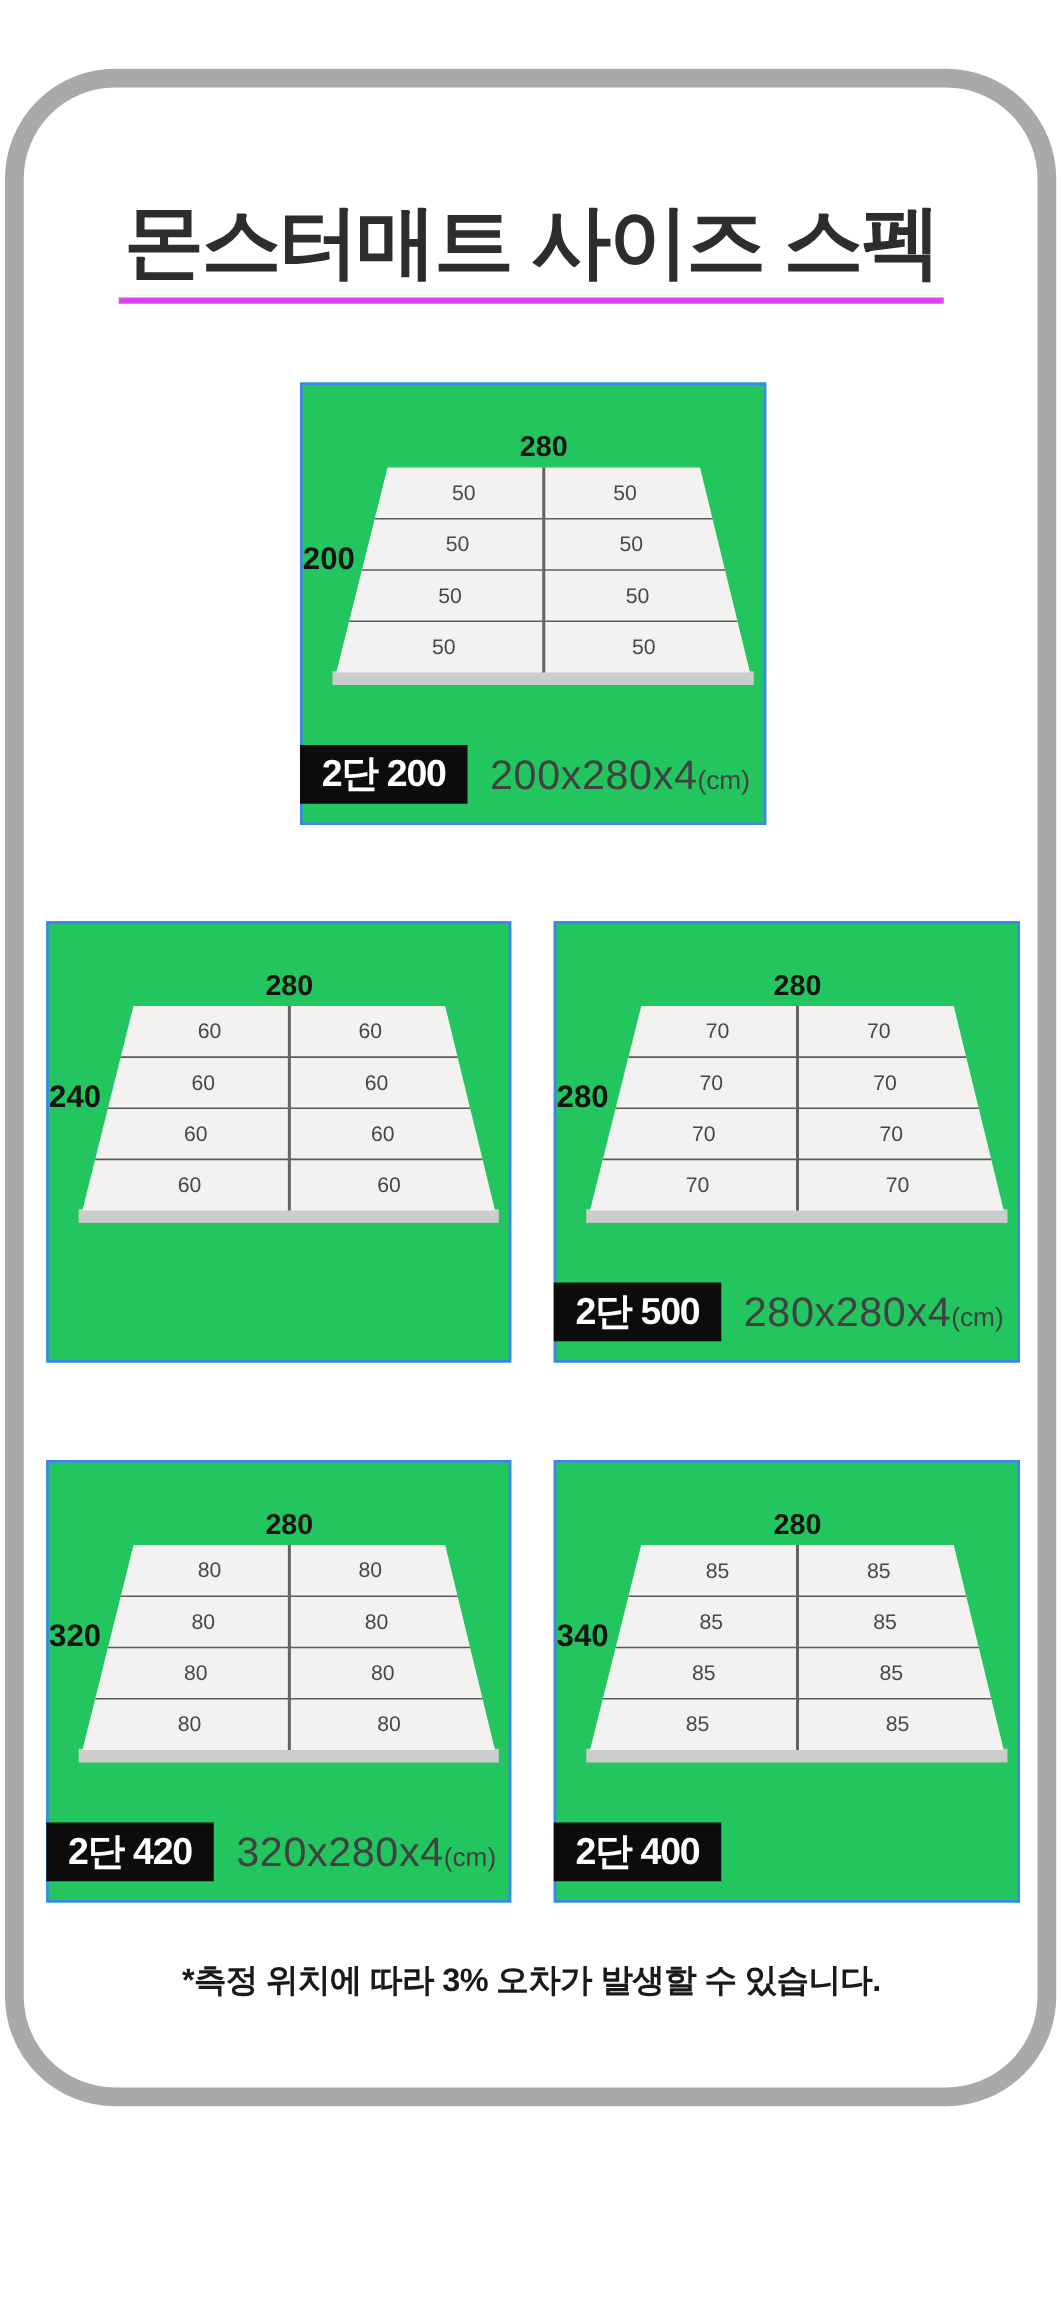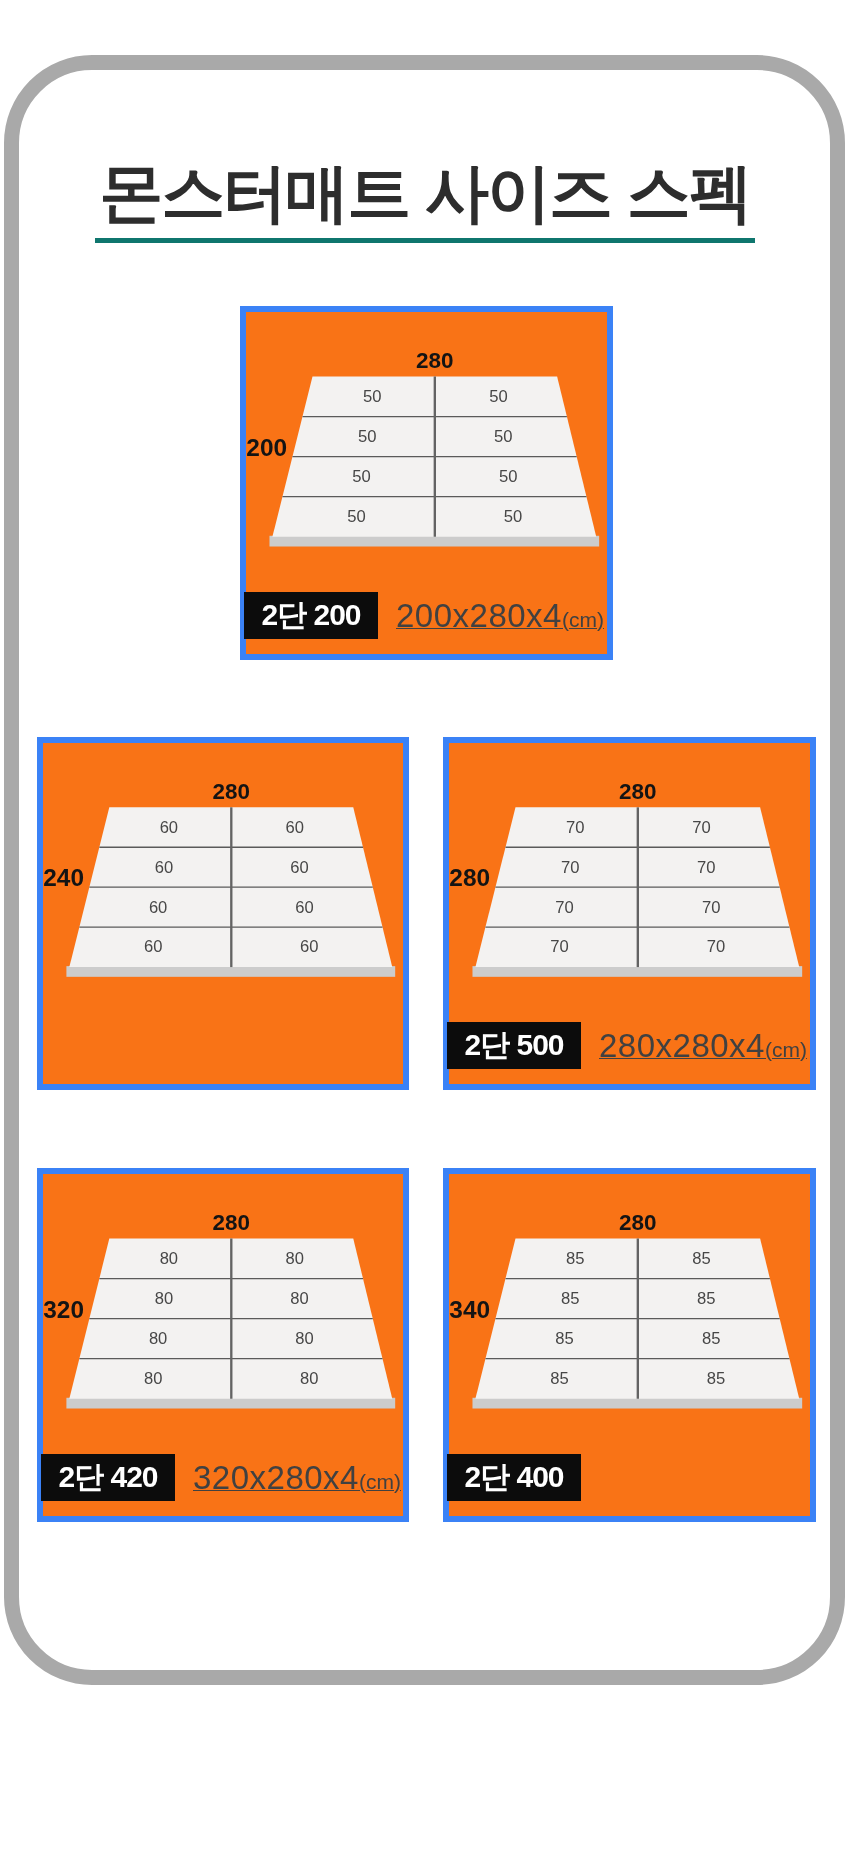--- a/index.html
+++ b/index.html
@@ -9,25 +9,25 @@
   }
   .card-frame{
     position:absolute;left:4px;top:55px;width:841px;height:1630px;
     box-sizing:border-box;border:15px solid #a9a9a9;border-radius:88px;
     background:#ffffff;
   }
   .title-wrap{position:absolute;left:0;top:160px;width:100%;text-align:center;}
   .title-wrap h1{
     display:inline-block;margin:0;font-size:64px;font-weight:900;
     letter-spacing:-2px;color:#2d2d2d;line-height:1.05;
-    border-bottom:5px solid #0f766e;padding:0 4px 11px 4px;
+    border-bottom:5px solid #d946ef;padding:0 4px 11px 4px;
   }
   .cards{position:absolute;left:0;top:0;width:100%;height:100%;}
   .size-card{
-    position:absolute;box-sizing:border-box;border:6px solid #3b82f6;background:#f97316;
+    position:absolute;box-sizing:border-box;border:2px solid #3b82f6;background:#22c55e;
   }
   .size-card:nth-child(1){left:240px;top:306px;width:373px;height:354px;}
   .size-card:nth-child(2){left:37px; top:737px;width:372px;height:353px;}
   .size-card:nth-child(3){left:443px;top:737px;width:373px;height:353px;}
   .size-card:nth-child(4){left:37px; top:1168px;width:372px;height:354px;}
   .size-card:nth-child(5){left:443px;top:1168px;width:373px;height:354px;}
   .diagram{position:absolute;left:0;top:0;width:100%;height:100%;}
   .diagram .top-label{font-size:23px;font-weight:700;fill:#141414;text-anchor:middle;}
   .diagram .left-label{font-size:25px;font-weight:700;fill:#141414;text-anchor:end;}
   .diagram .mat{fill:#f3f2f1;}
@@ -35,21 +35,21 @@
   .diagram .rowline{stroke:#5a5a5a;stroke-width:1.3;}
   .diagram .centerline{stroke:#636363;stroke-width:2.4;}
   .diagram .cell{font-size:17px;fill:#474747;text-anchor:middle;font-weight:400;}
   .badge{
     position:absolute;left:-2px;bottom:15px;width:134px;height:47px;
     background:#0c0c0c;color:#ffffff;display:flex;align-items:center;justify-content:center;
   }
   .badge span{font-size:30px;font-weight:800;letter-spacing:-1px;}
   .size-text{
     position:absolute;left:150px;bottom:22px;white-space:nowrap;
-    color:#414141;line-height:1;text-decoration:underline;
+    color:#414141;line-height:1;
   }
   .size-text .dim{font-size:33px;font-weight:500;letter-spacing:0.5px;}
   .size-text .unit{font-size:21px;font-weight:500;}
   .footnote{
     position:absolute;left:0;top:1567px;width:100%;text-align:center;
     font-size:26px;font-weight:700;color:#191919;letter-spacing:-0.5px;
   }
 </style>
 </head>
 <body>
@@ -182,13 +182,14 @@
       <text class="cell" x="268" y="174">85</text>
       <text class="cell" x="113" y="215">85</text>
       <text class="cell" x="273" y="215">85</text>
     </svg>
     <div class="badge">
       <span>2단 400</span>
     </div>
   </div>
 </div>
 
+  <div class="footnote">*측정 위치에 따라 3% 오차가 발생할 수 있습니다.</div>
 </div>
 
 </body></html>

